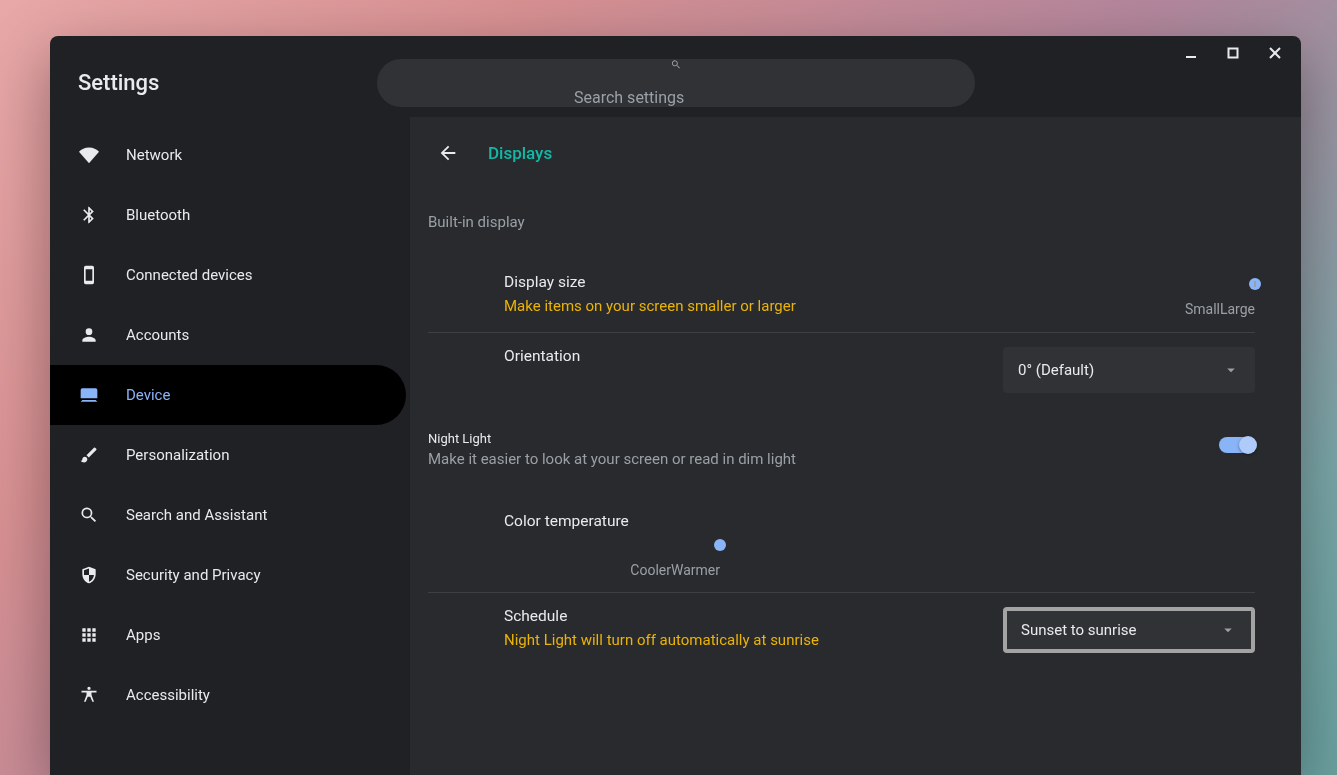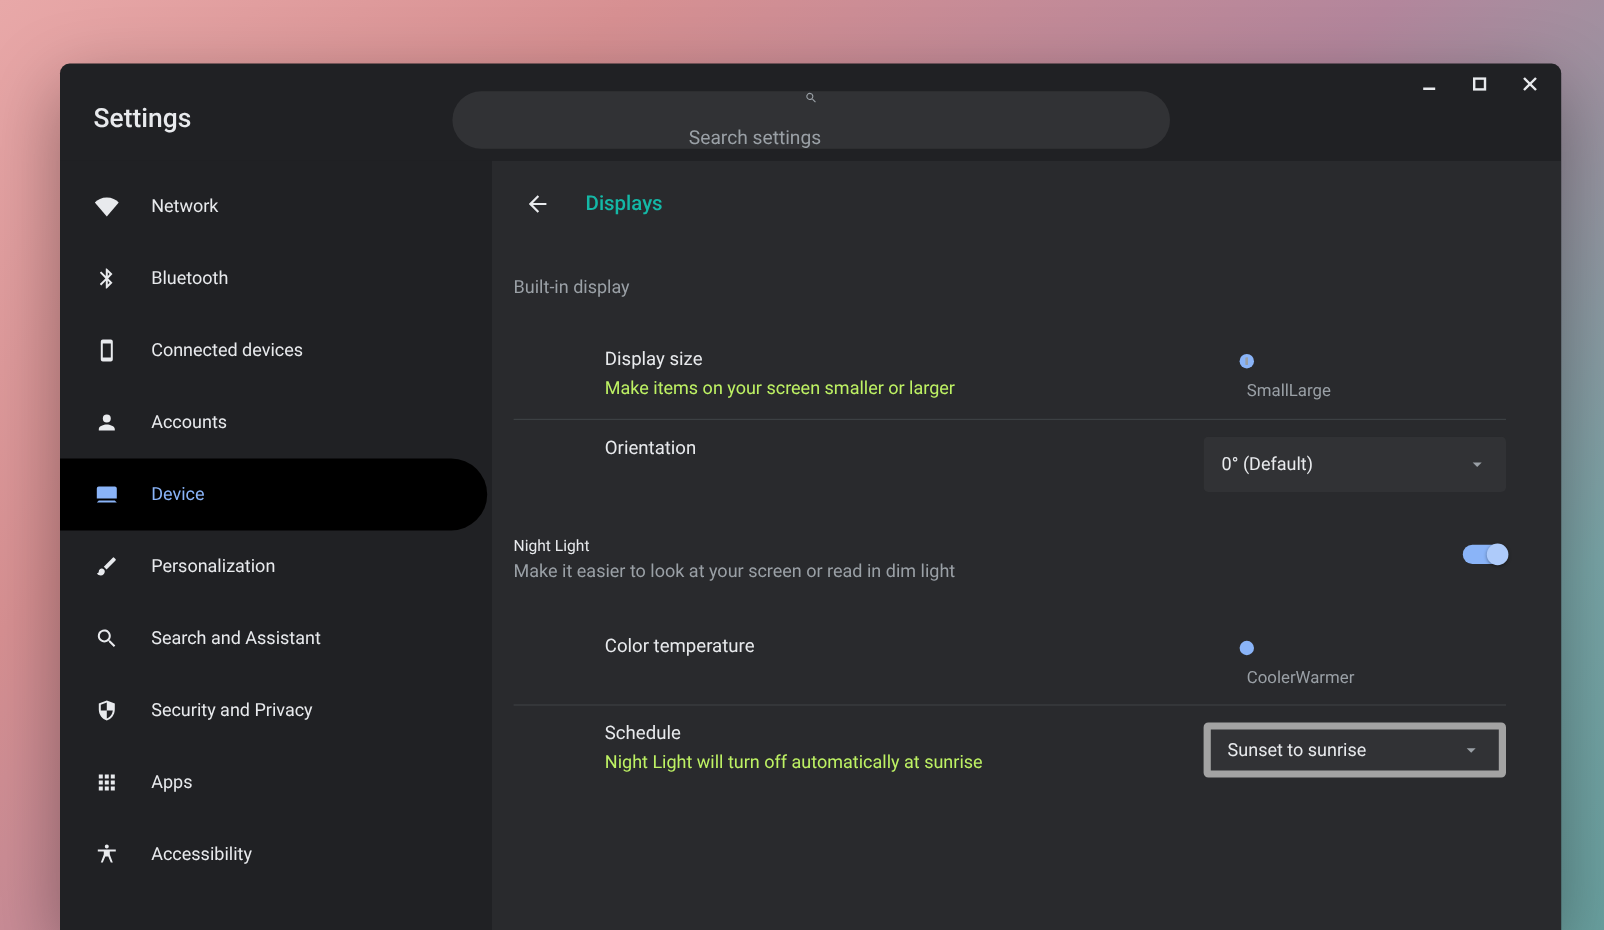--- a/index.html
+++ b/index.html
@@ -6,21 +6,20 @@
   body{
     width:1337px;height:775px;
     background:linear-gradient(135deg,#e8a8a8 0%,#d79092 25%,#b3869c 55%,#7aa6a8 85%,#6aa1a0 100%);
     overflow:hidden;position:relative;
   }
   .window{
     position:absolute;left:50px;top:36px;right:36px;bottom:0;
     background:#202124;color:#e8eaed;border-radius:8px 8px 0 0;
     display:flex;flex-direction:column;overflow:hidden;
     box-shadow:0 20px 60px rgba(0,0,0,.35);
-    margin-top:17px;
   }
   .titlebar{height:34px;display:flex;justify-content:flex-end;align-items:center;padding-right:8px;gap:6px;}
   .titlebar .tbtn{width:36px;height:28px;display:flex;align-items:center;justify-content:center;color:#e8eaed;}
   .titlebar svg{width:14px;height:14px;stroke:#e8eaed;fill:none;stroke-width:2;}
   .header{display:flex;align-items:center;padding:0 28px 22px 28px;position:relative;}
   .header-title{font-size:22px;font-weight:500;color:#e8eaed;}
   .search-wrap{position:absolute;left:50%;transform:translateX(-50%);width:598px;height:48px;
     background:rgba(255,255,255,.08);border-radius:999px;display:flex;align-items:center;padding:0 20px;gap:18px;flex-direction:column;}
   .search-wrap svg{width:20px;height:20px;fill:#9aa0a6;}
   .search-wrap input{flex:1;background:transparent;border:none;outline:none;color:#e8eaed;font-size:16px;}
@@ -36,30 +35,30 @@
   .content-inner{flex:1;overflow-y:auto;padding:0 46px 40px 18px;}
   .page-head{display:flex;align-items:center;gap:20px;padding:16px 0 40px 0;}
   .back-btn{width:40px;height:40px;border-radius:50%;display:flex;align-items:center;justify-content:center;}
   .back-btn svg{width:22px;height:22px;fill:#e8eaed;}
   .page-title{font-size:17px;font-weight:500;color:#14b8a6;}
   .sec-label{font-size:15px;color:#9aa0a6;margin:0 0 28px 0;}
   .row{display:flex;align-items:flex-start;justify-content:space-between;padding:14px 0 14px 76px;border-bottom:1px solid #3c4043;}
   .row.noborder{border-bottom:none;}
   .row .left{flex:1;padding-right:40px;}
   .row .title{font-size:15.5px;color:#e8eaed;margin-bottom:4px;}
-  .row .sub{font-size:15px;color:#bef264;line-height:1.55;}
-  .row .right{min-width:240px;display:flex;flex-direction:column;align-items:flex-start;}
+  .row .sub{font-size:15px;color:#eab308;line-height:1.55;}
+  .row .right{min-width:240px;display:flex;flex-direction:column;align-items:flex-end;}
   .slider{position:relative;height:14px;margin-top:4px;}
   .slider .track{position:absolute;left:0;right:0;top:50%;height:2px;background:#5f6367;transform:translateY(-50%);}
   .slider .fill{position:absolute;left:0;top:50%;height:2px;background:#8ab4f8;transform:translateY(-50%);}
   .slider .thumb{position:absolute;top:50%;width:12px;height:12px;border-radius:50%;background:#8ab4f8;transform:translate(-50%,-50%);}
   .slider .tick{position:absolute;top:50%;width:2px;height:6px;background:#9aa0a6;transform:translate(-50%,-50%);}
   .slider-labels{display:flex;justify-content:space-between;font-size:14px;color:#9aa0a6;margin-top:10px;}
   .select{height:46px;background:#313235;border:1px solid transparent;border-radius:4px;display:flex;align-items:center;justify-content:space-between;padding:0 14px;color:#e8eaed;font-size:15px;min-width:252px;}
-  .select.hl{border:6px solid #a3a3a3;}
+  .select.hl{border:4px solid #a3a3a3;}
   .select svg{width:18px;height:18px;fill:#9aa0a6;}
   .section-block{padding:24px 0 0 0;}
   .nl-head{display:flex;align-items:flex-start;justify-content:space-between;padding:0 0 10px 0;}
   .nl-head .left{padding-left:0;}
   .nl-title{font-size:13px;color:#e8eaed;margin-bottom:4px;}
   .nl-sub{font-size:15px;color:#9aa0a6;}
   .toggle{position:relative;width:36px;height:16px;background:#8ab4f8;border-radius:999px;margin-top:6px;}
   .toggle .knob{position:absolute;top:50%;right:-2px;width:18px;height:18px;border-radius:50%;background:#aecbfa;transform:translateY(-50%);box-shadow:0 1px 3px rgba(0,0,0,.4);}
 </style>
 </head>
@@ -231,21 +230,21 @@
           <div class="nl-head">
             <div class="left">
               <div class="nl-title">Night Light</div>
               <div class="nl-sub">Make it easier to look at your screen or read in dim light</div>
             </div>
             <div class="toggle">
               <div class="knob"></div>
             </div>
           </div>
 
-          <div class="row" style="padding-top:34px;">
+          <div class="row" style="padding-top:34px;flex-direction:column;">
             <div class="left">
               <div class="title">Color temperature</div>
             </div>
             <div class="right" style="width:216px;min-width:216px;">
               <div class="slider">
                 <div class="track"></div>
                 <div class="fill" id="ctfill" style="width: 50%;"></div>
                 <div class="thumb" id="ctthumb" style="left: 50%;"></div>
               </div>
               <div class="slider-labels">

